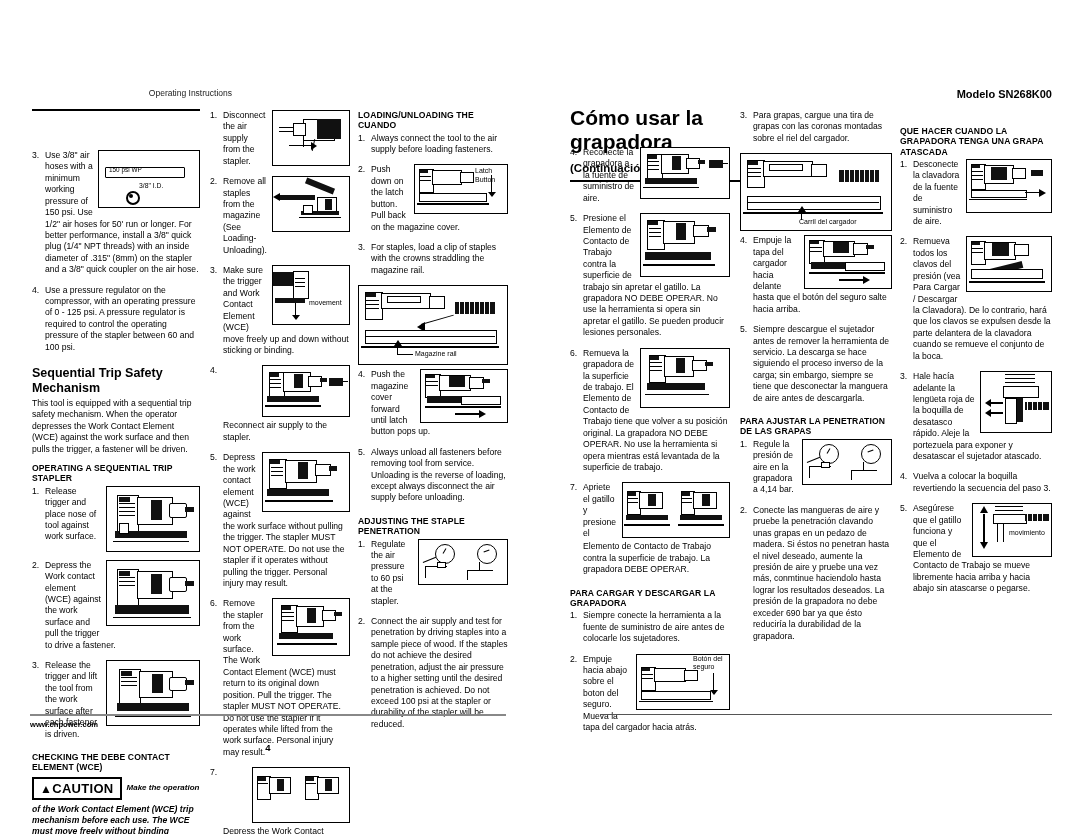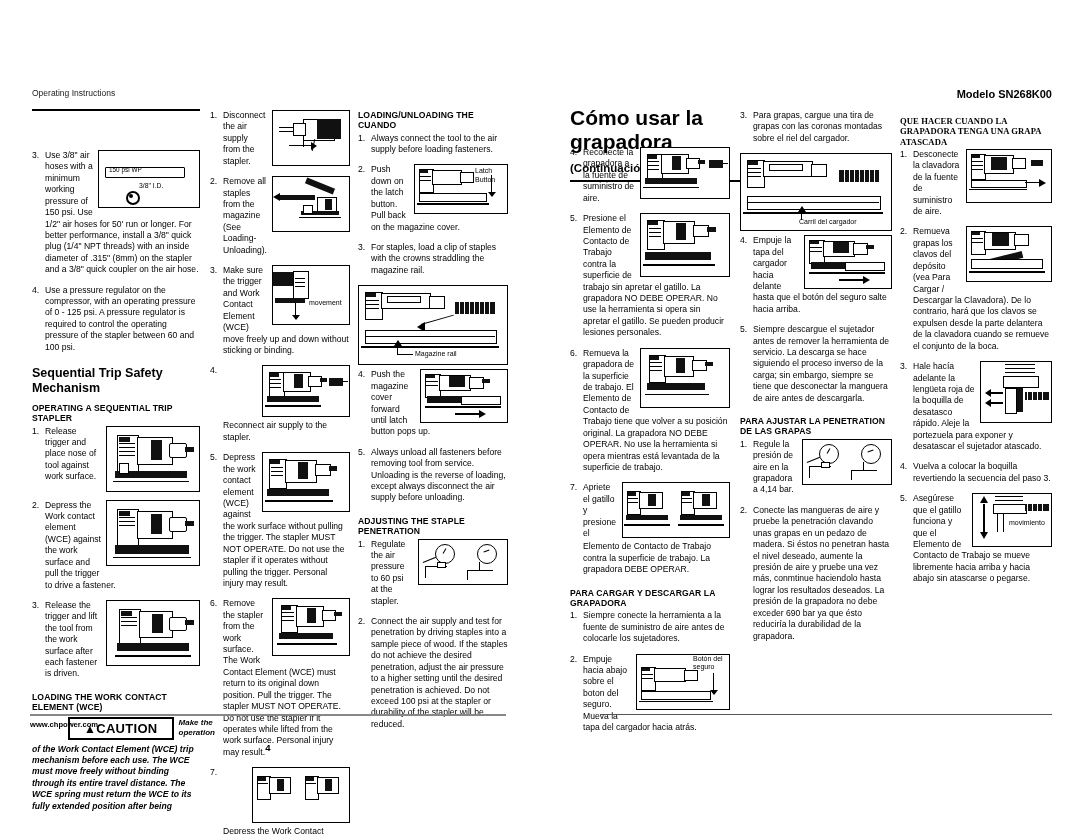--- a/index.html
+++ b/index.html
@@ -22,21 +22,21 @@
   .li .body p{margin:0 0 4px 0;}
 
   
   .fig{border:1px solid #000;background:#fff;position:relative;overflow:hidden;}
   .fig.r{float:right;margin:0 0 3px 5px;}
   .fig.blk{margin:3px 0 4px 0;}
   .clear{clear:both;}
   .colwrap{position:absolute;}
 
   
-  .caution{border:2.5px solid #000;display:inline-block;padding:2px 14px;font-size:13px;font-weight:bold;letter-spacing:.3px;margin-left:36px;}
+  .caution{border:2.5px solid #000;display:inline-block;padding:2px 6px;font-size:13px;font-weight:bold;letter-spacing:.3px;}
   .caution .tri{font-size:12px;}
 
   
   .footrule{border-bottom:2.5px solid #888;}
   .footrule-thin{border-bottom:1px solid #555;}
   .foot-url{font-size:7.6px;font-weight:bold;margin-top:4px;}
   .pageno{font-size:9.5px;font-weight:bold;text-align:center;}
 
   
   .tool{position:absolute;}
@@ -46,21 +46,21 @@
   .tool .ln{position:absolute;background:#000;}
   .cap{position:absolute;font-size:7px;}
   .arrow{position:absolute;}
   .hose{position:absolute;border:1.1px solid #000;background:#fff;}
 </style>
 </head>
 <body>
 
 <div class="page">
 
-  <div style="position:absolute;left:32px;top:88px;width:200px;" class="hdr-label">Operating Instructions</div>
+  <div style="position:absolute;left:32px;top:88px;width:200px;text-align:right;" class="hdr-label">Operating Instructions</div>
 
   <div style="position:absolute;left:860px;top:88px;width:192px;" class="model">Modelo SN268K00</div>
 
   <div style="position:absolute;left:32px;top:106px;width:168px;">
     <div class="rule"></div>
   </div>
 
   <div class="colwrap" style="left:32px;top:150px;width:168px;">
 
     <div class="li">
@@ -84,20 +84,21 @@
     </div>
 
     <div class="li">
       <div class="num">4.</div>
       <div class="body">
           <p>Use a pressure regulator on the compressor, with an operating pressure of 0 - 125 psi. A pressure regulator is required to control the operating pressure of the stapler between 60 and 100 psi.</p>
         </div>
     </div>
 
     <h2>Sequential Trip Safety Mechanism</h2>
+    <p>This tool is equipped with a sequential trip safety mechanism. When the operator depresses the Work Contact Element (WCE) against the work surface and then pulls the trigger, a fastener will be driven.</p>
 
     <h3>OPERATING A SEQUENTIAL TRIP STAPLER</h3>
 
     <div class="li">
       <div class="num">1.</div>
       <div class="body">
         <div class="fig r" style="width:92px;height:64px;">
           <div class="tool" style="left:0;top:0;width:92px;height:64px;">
             <div class="body1" style="left:10px;top:8px;width:20px;height:36px;"></div>
             <div class="ln" style="left:12px;top:16px;width:16px;height:1px;"></div>
@@ -158,21 +159,21 @@
             <div class="dark" style="left:78px;top:19px;width:9px;height:5px;"></div>
             <div class="bar" style="left:10px;top:42px;width:72px;height:8px;"></div>
             <div class="ln" style="left:8px;top:54px;width:76px;height:1.6px;"></div>
           </div>
         </div>
         <p>Release the trigger and lift the tool from the work surface after each fastener is driven.</p>
         <div class="clear"></div>
       </div>
     </div>
 
-    <h3>LOADING THE WORK CONTACT ELEMENT (WCE)</h3>
+    <h3>CHECKING THE DEBE CONTACT ELEMENT (WCE)</h3>
 
     <div style="margin-top:4px;">
       <div style="display:flex;align-items:center;">
         <div class="caution">
           <span class="tri">▲</span><span>CAUTION</span>
         </div>
         <div style="font-size:8px;font-weight:bold;font-style:italic;margin-left:5px;line-height:1.2;">Make the operation</div>
       </div>
       <p class="ital" style="margin-top:4px;">of the Work Contact Element (WCE) trip mechanism before each use. The WCE must move freely without binding through its entire travel distance. The WCE spring must return the WCE to its fully extended position after being</p>
     </div>
@@ -717,21 +718,21 @@
 
     <div class="li">
       <div class="num">2.</div>
       <div class="body">
           <p>Conecte las mangueras de aire y pruebe la penetración clavando unas grapas en un pedazo de madera. Si éstos no penetran hasta el nivel deseado, aumente la presión de aire y pruebe una vez más, conmtinue haciendolo hasta lograr los resultados deseados. La presión de la grapadora no debe exceder 690 bar ya que ésto reduciría la durabilidad de la grapadora.</p>
         </div>
     </div>
   </div>
 
   <div class="colwrap" style="left:900px;top:110px;width:152px;">
-    <h3 style="margin-top:6px;font-family:Liberation Serif, serif;">QUE HACER CUANDO LA GRAPADORA TENGA UNA GRAPA ATASCADA</h3>
+    <h3 style="margin-top:16px;">QUE HACER CUANDO LA GRAPADORA TENGA UNA GRAPA ATASCADA</h3>
 
     <div class="li">
       <div class="num">1.</div>
       <div class="body">
         <div class="fig r" style="width:84px;height:52px;">
           <div class="tool" style="left:0;top:0;width:84px;height:52px;">
             <div class="body1" style="left:4px;top:4px;width:13px;height:24px;"></div>
             <div class="dark" style="left:5px;top:5px;width:8px;height:3px;"></div>
             <div class="ln" style="left:5px;top:11px;width:11px;height:1px;"></div>
             <div class="ln" style="left:5px;top:15px;width:11px;height:1px;"></div>
@@ -761,21 +762,21 @@
             <div class="ln" style="left:5px;top:11px;width:11px;height:1px;"></div>
             <div class="ln" style="left:5px;top:15px;width:11px;height:1px;"></div>
             <div class="body1" style="left:17px;top:5px;width:30px;height:16px;"></div>
             <div class="dark" style="left:25px;top:6px;width:17px;height:13px;"></div>
             <div class="body1" style="left:47px;top:7px;width:13px;height:10px;"></div>
             <div class="dark" style="left:22px;top:28px;width:34px;height:7px;transform:rotate(-14deg);"></div>
             <div class="body1" style="left:4px;top:32px;width:70px;height:8px;"></div>
             <div class="ln" style="left:2px;top:44px;width:76px;height:1.3px;"></div>
           </div>
         </div>
-        <p>Remueva grapas los clavos del depósito (vea Para Cargar / Descargar la Clavadora). De lo contrario, hará que los clavos se expulsen desde la parte delantera de la clavadora cuando se remueve el conjunto de la boca.</p>
+        <p>Remueva todos los clavos del presión (vea Para Cargar / Descargar la Clavadora). De lo contrario, hará que los clavos se expulsen desde la parte delantera de la clavadora cuando se remueve el conjunto de la boca.</p>
         <div class="clear"></div>
       </div>
     </div>
 
     <div class="li">
       <div class="num">3.</div>
       <div class="body">
         <div class="fig r" style="width:70px;height:60px;">
           <div class="tool" style="left:0;top:0;width:70px;height:60px;">
             <div class="ln" style="left:24px;top:2px;width:30px;height:1px;"></div>

